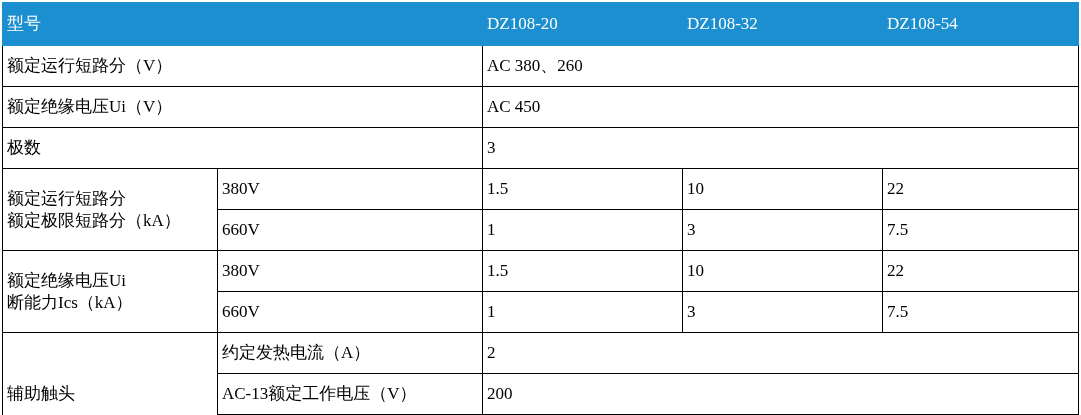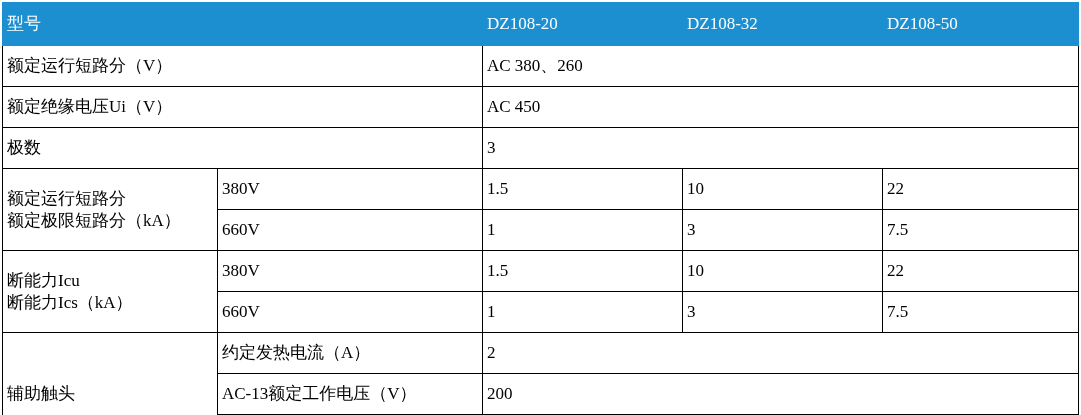--- a/index.html
+++ b/index.html
@@ -63,21 +63,21 @@
     <col class="col-b">
     <col class="col-c">
     <col class="col-d">
     <col class="col-e">
   </colgroup>
   <tbody>
     <tr class="header-row">
       <td colspan="2" class="cn">型号</td>
       <td class="numeric">DZ108-20</td>
       <td class="numeric">DZ108-32</td>
-      <td class="numeric">DZ108-50</td>
+      <td class="numeric">DZ108-54</td>
     </tr>
 
     <tr>
       <td colspan="2" class="cn">额定运行短路分（V）</td>
       <td colspan="3" class="numeric">AC 380、260</td>
     </tr>
 
     <tr>
       <td colspan="2" class="cn">额定绝缘电压Ui（V）</td>
       <td colspan="3" class="numeric">AC 450</td>
@@ -100,21 +100,21 @@
     </tr>
     <tr>
       <td class="numeric">660V</td>
       <td class="numeric">1</td>
       <td class="numeric">3</td>
       <td class="numeric">7.5</td>
     </tr>
 
     <tr>
       <td rowspan="2" class="cn label-2line">
-        <div>断能力Icu</div>
+        <div>额定绝缘电压Ui</div>
         <div>断能力Ics（kA）</div>
       </td>
       <td class="numeric">380V</td>
       <td class="numeric">1.5</td>
       <td class="numeric">10</td>
       <td class="numeric">22</td>
     </tr>
     <tr>
       <td class="numeric">660V</td>
       <td class="numeric">1</td>

